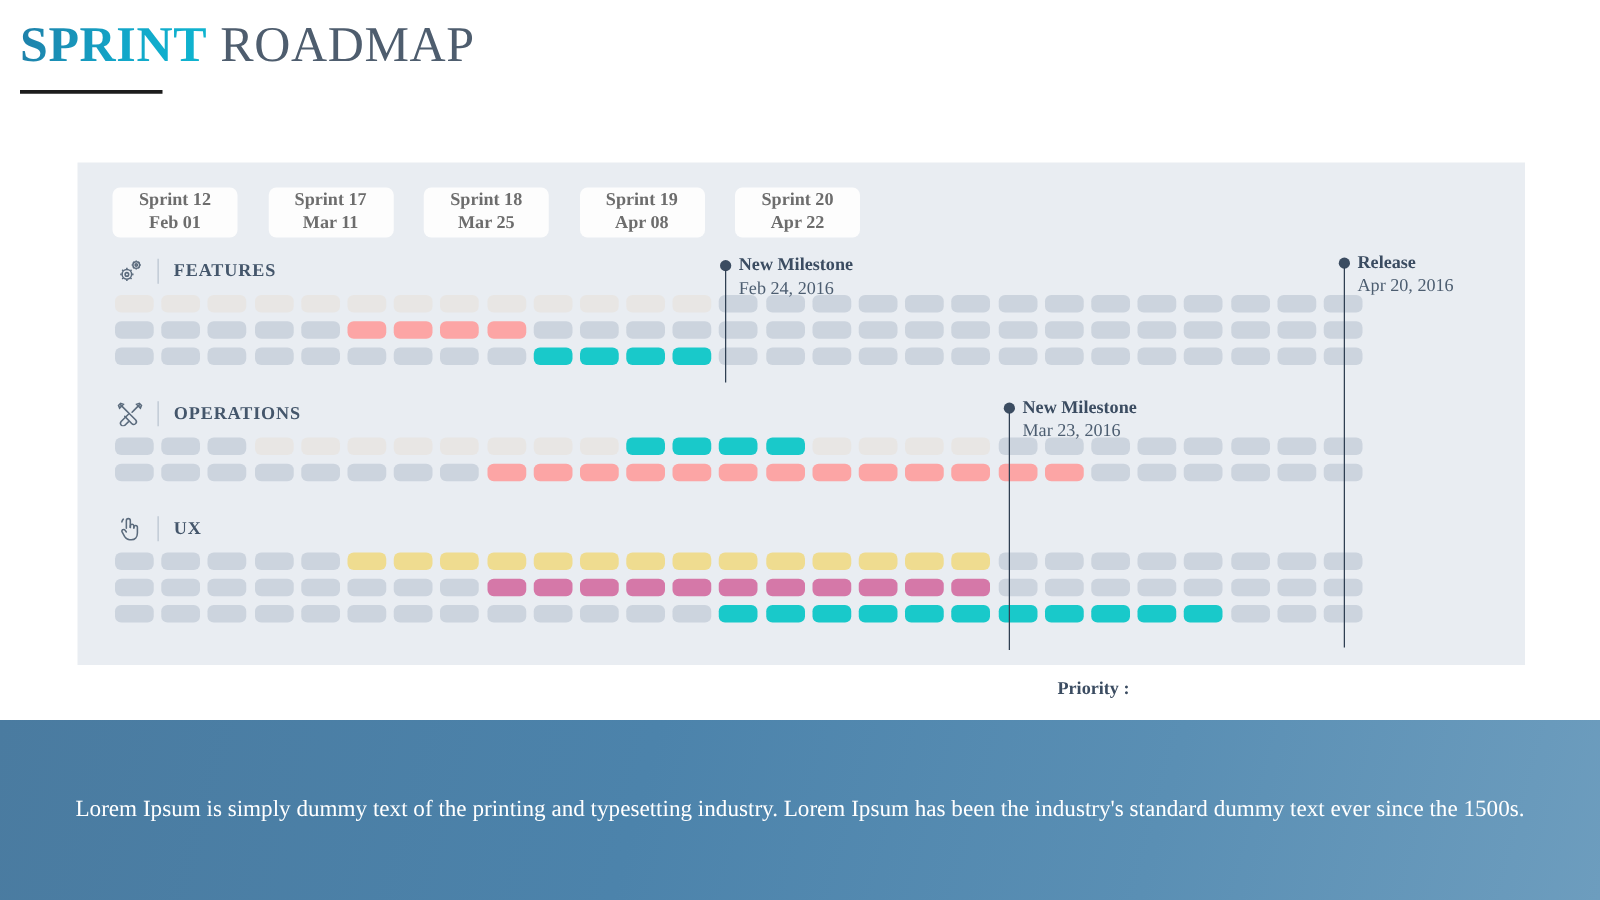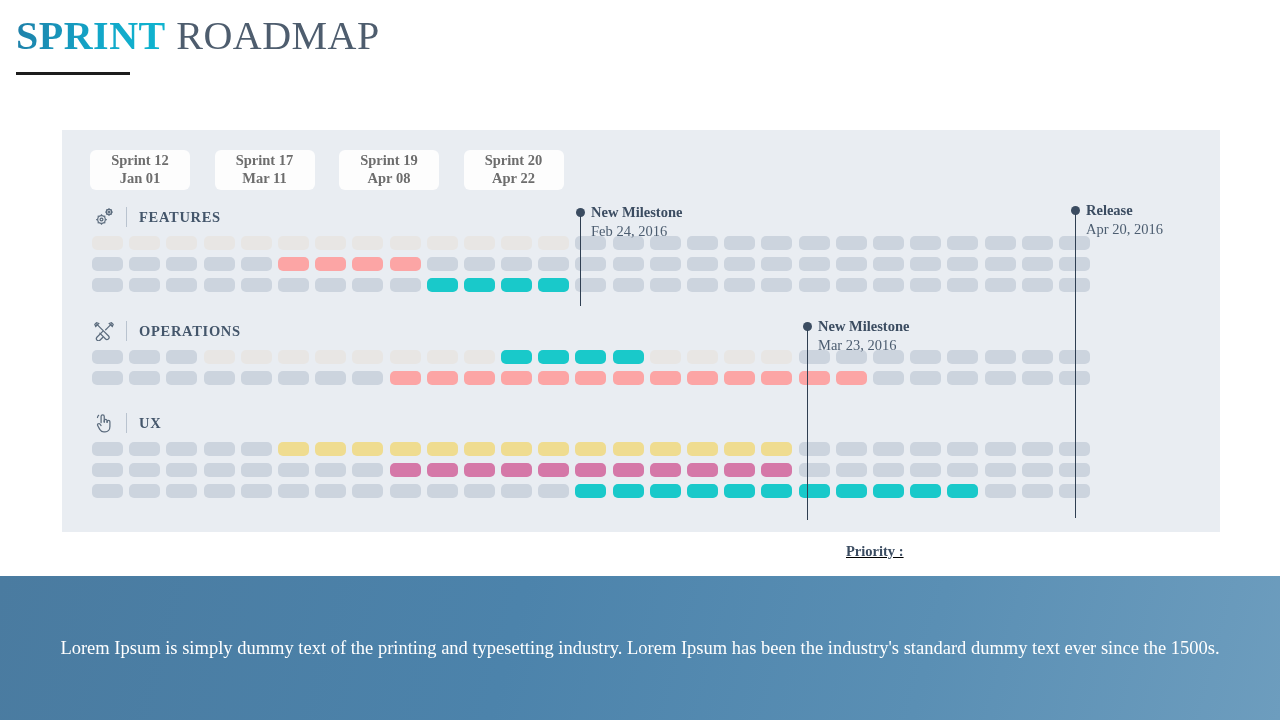--- a/index.html
+++ b/index.html
@@ -164,21 +164,20 @@
   }
 
   
   #legend {
     position: absolute;
     left: 846px;
     top: 540px;
     display: flex;
     align-items: center;
     height: 22px;
-    text-decoration: underline;
   }
   #legend-label {
     font-weight: bold;
     font-size: 14.5px;
     color: #3b4c61;
     margin-right: 26px;
   }
   .legend-item {
     display: flex;
     align-items: center;
@@ -221,25 +220,29 @@
     <span class="title-strong">SPRINT</span><span class="title-light"> ROADMAP</span>
   </div>
   <div id="title-rule"></div>
 </div>
 
 <div id="roadmap-panel">
 
   <div id="sprint-header">
       <div class="sprint-chip">
         <div>Sprint 12</div>
-        <div>Jan 01</div>
+        <div>Feb 01</div>
       </div>
       <div class="sprint-chip">
         <div>Sprint 17</div>
         <div>Mar 11</div>
+      </div>
+      <div class="sprint-chip">
+        <div>Sprint 18</div>
+        <div>Mar 25</div>
       </div>
       <div class="sprint-chip">
         <div>Sprint 19</div>
         <div>Apr 08</div>
       </div>
       <div class="sprint-chip">
         <div>Sprint 20</div>
         <div>Apr 22</div>
       </div>
     </div>

